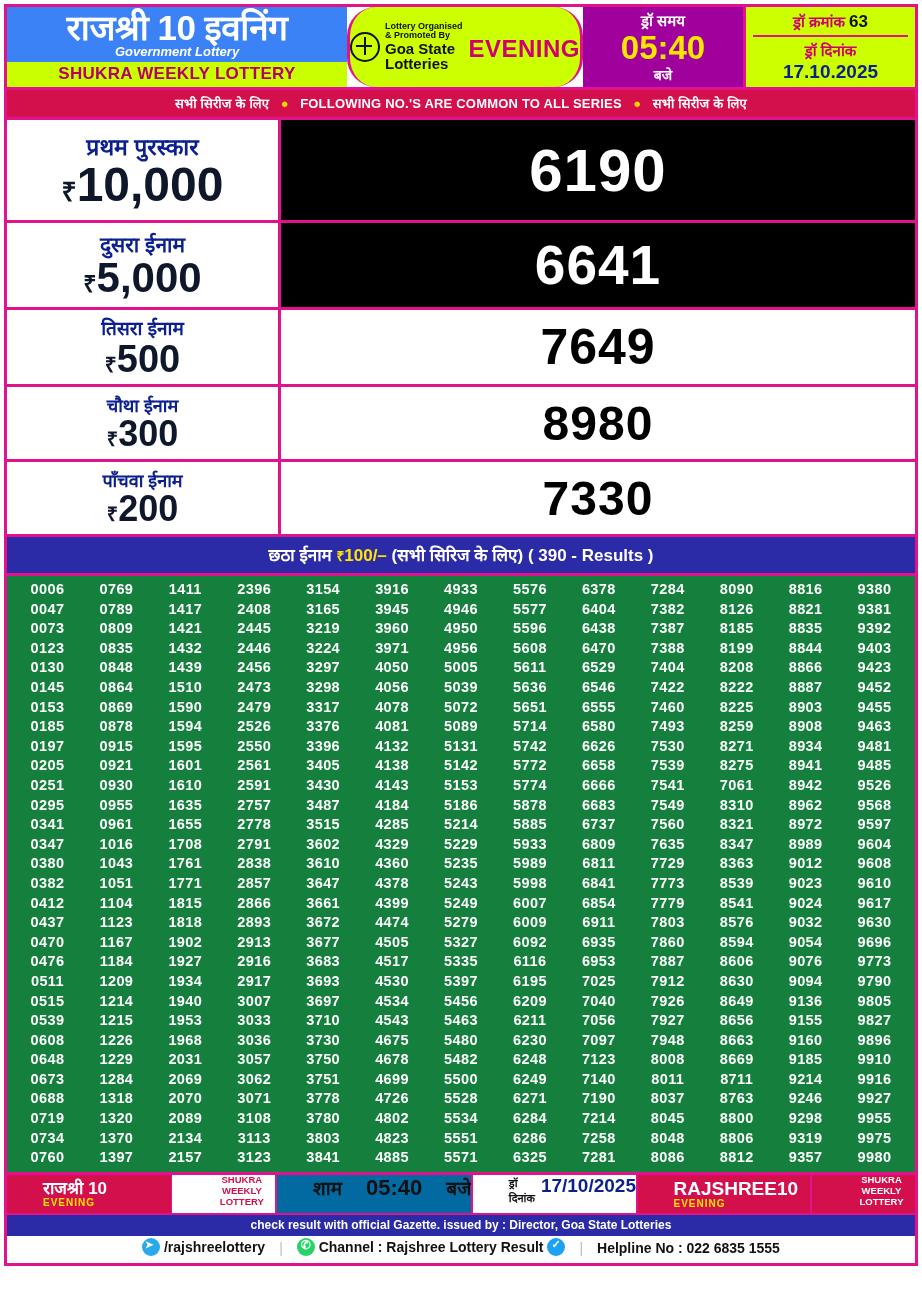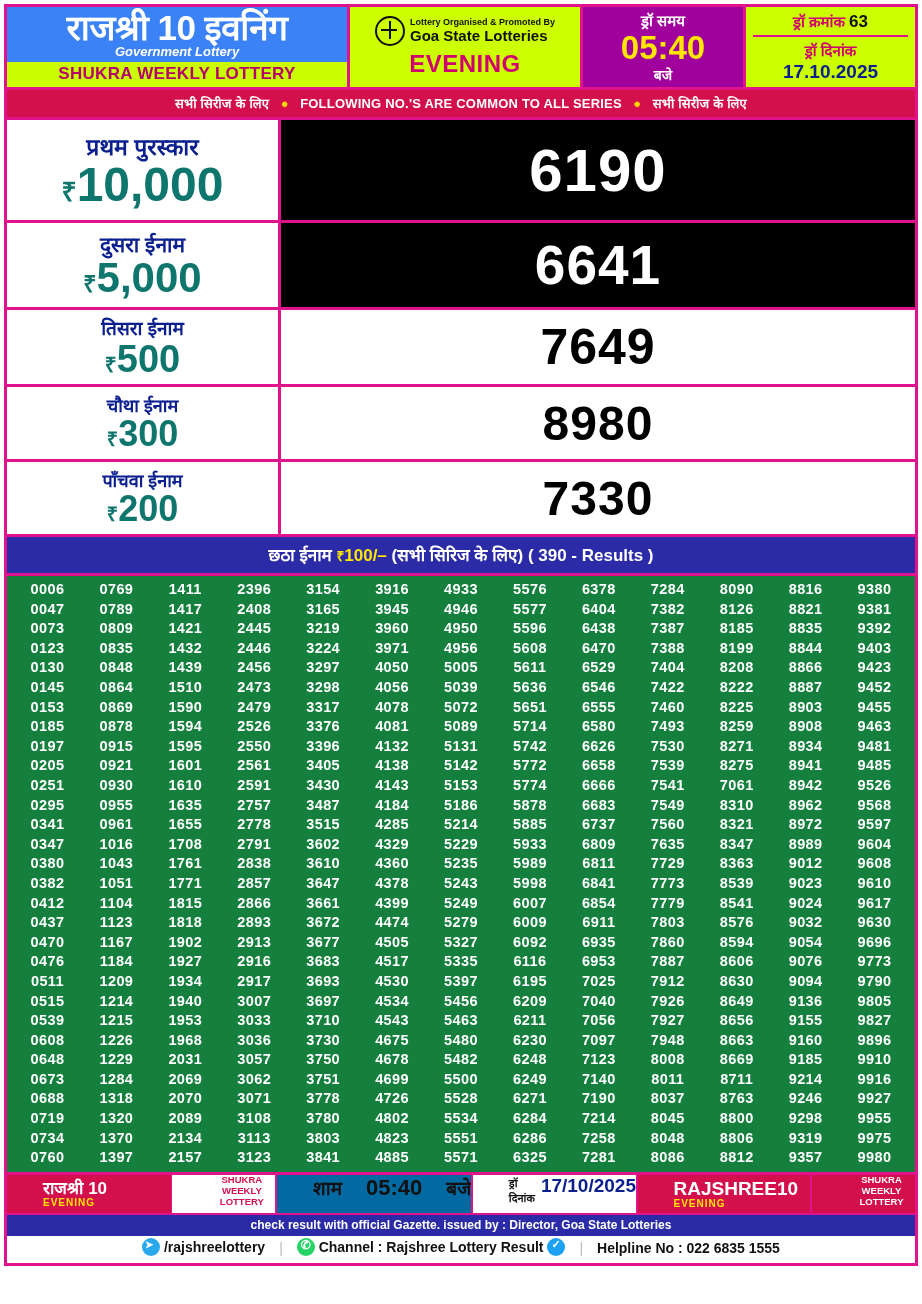--- a/index.html
+++ b/index.html
@@ -6,21 +6,21 @@
   body{font-family:"Liberation Sans", sans-serif;}
   .sheet{width:922px;height:1304px;position:relative;box-sizing:border-box;background:#fff;}
   .frame{border:3px solid #e0138c;margin:4px;box-sizing:border-box;width:914px;}
 
   
   .hdr{display:flex;align-items:stretch;border-bottom:3px solid #e0138c;}
   .hdr-left{width:340px;background:#3b82f6;color:#fff;display:flex;flex-direction:column;justify-content:center;padding:3px 0 0 0;}
   .hdr-left .t1{font-size:35px;font-weight:bold;text-align:center;line-height:1.03;letter-spacing:-0.5px;}
   .hdr-left .t2{font-size:13px;font-style:italic;font-weight:bold;text-align:center;margin-top:-2px;}
   .hdr-left .t3{background:#c9ff00;color:#b5006a;font-size:17px;font-weight:bold;text-align:center;margin-top:3px;padding:2px 0 3px 0;letter-spacing:.3px;}
-  .hdr-mid{width:230px;background:#ccff00;border-left:3px solid #e0138c;border-right:3px solid #e0138c;display:flex;flex-direction:column;align-items:center;justify-content:center;padding:2px 0;}
+  .hdr-mid{width:230px;background:#ccff00;border-left:3px solid #e0138c;border-right:3px solid #e0138c;display:flex;flex-direction:row;align-items:center;justify-content:center;padding:2px 0;border-radius:29px;}
   .hdr-mid .org{display:flex;align-items:center;gap:5px;}
   .hdr-mid .org-txt{text-align:left;line-height:1.05;}
   .hdr-mid .o1{font-size:9px;font-weight:bold;color:#111;}
   .hdr-mid .o2{font-size:15px;font-weight:bold;color:#111;}
   .hdr-mid .ev{font-size:24px;font-weight:bold;color:#d0006f;margin-top:4px;letter-spacing:.5px;}
   .goa-logo{width:26px;height:26px;border-radius:50%;background:#ccff00;border:2px solid #111;position:relative;flex:none;}
   .goa-logo:before{content:"";position:absolute;left:50%;top:3px;width:2px;height:18px;background:#111;transform:translateX(-50%);}
   .goa-logo:after{content:"";position:absolute;left:4px;top:11px;width:16px;height:2px;background:#111;}
   .hdr-time{width:160px;background:#a0009b;color:#fff;display:flex;flex-direction:column;align-items:center;justify-content:center;}
   .hdr-time .lbl{font-size:15px;font-weight:bold;}
@@ -34,21 +34,21 @@
   .hdr-right .r3{font-size:19px;font-weight:bold;color:#0b1f8f;margin-top:1px;}
 
   
   .commonbar{background:#d30f4c;color:#fff;text-align:center;font-size:13px;font-weight:bold;padding:4px 0 5px;border-bottom:3px solid #e0138c;letter-spacing:.2px;}
   .commonbar .dot{color:#ffd400;}
 
   
   .prow{display:flex;border-bottom:3px solid #e0138c;}
   .pleft{width:274px;border-right:3px solid #e0138c;display:flex;flex-direction:column;align-items:center;justify-content:center;padding:4px 4px 6px;box-sizing:border-box;}
   .pleft .name{color:#0b1f8f;font-weight:bold;}
-  .pleft .amt{color:#0f766e;font-weight:bold;line-height:.95;}
+  .pleft .amt{color:#0f172a;font-weight:bold;line-height:.95;}
   .pleft .amt .rs{font-size:.55em;}
   .pright{flex:1;display:flex;align-items:center;justify-content:center;}
   .num{font-weight:bold;letter-spacing:1px;}
   .r1row .pleft .name{font-size:23px;}
   .r1row .pleft .amt{font-size:48px;}
   .r1row{height:100px;}
   .r1row .pright{background:#000;color:#fff;}
   .r1row .num{font-size:60px;}
   .r2row{height:84px;}
   .r2row .pleft .name{font-size:21px;}

